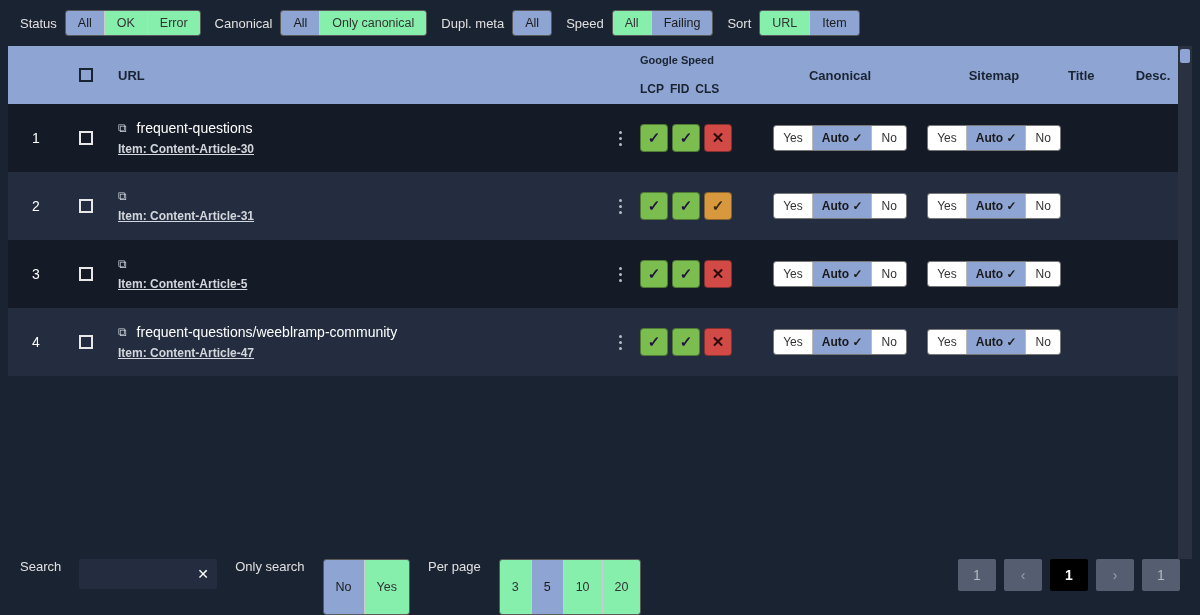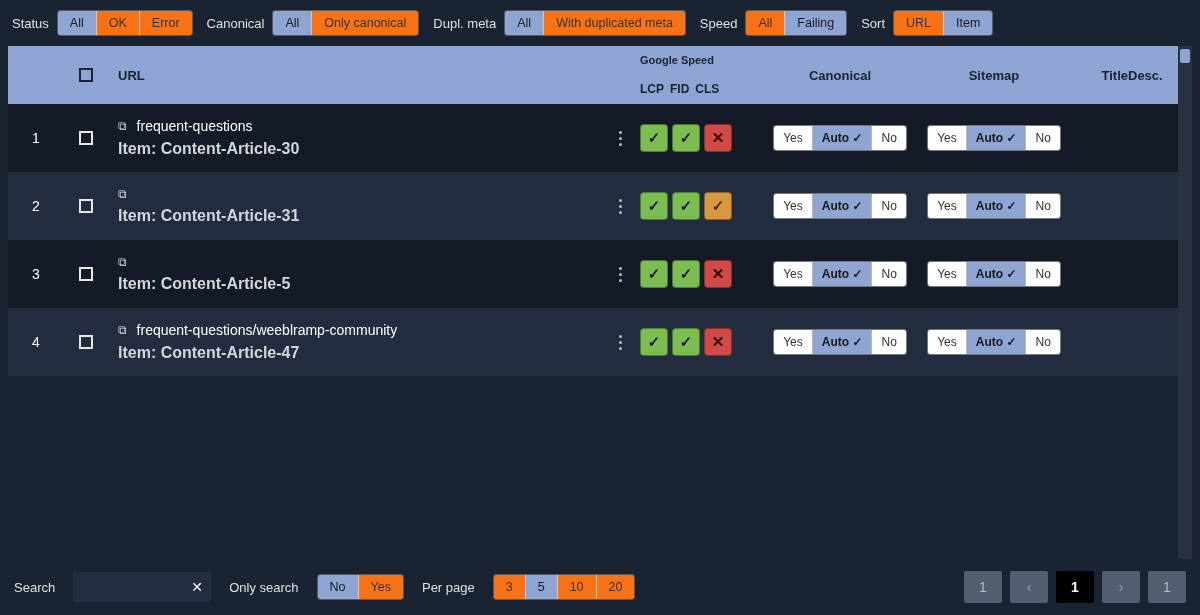--- a/index.html
+++ b/index.html
@@ -12,42 +12,42 @@
     height: 615px;
     overflow: hidden;
     position: relative;
   }
 
   
   .filter-bar {
     display: flex;
     align-items: center;
     gap: 14px;
-    padding: 10px 12px;
+    padding: 10px 20px;
     background: #1a2332;
     flex-wrap: nowrap;
   }
   .filter-group {
     display: flex;
     align-items: center;
     gap: 8px;
   }
   .filter-label {
     font-size: 13px;
     color: #e0e0e0;
   }
   .btn-set {
     display: flex;
     border: 1px solid #5a5a5a;
     border-radius: 3px;
     overflow: hidden;
   }
   .btn-set button {
     border: none;
-    background: #f97316;
+    background: #86efac;
     color: #333;
     font-size: 12.5px;
     padding: 5px 12px;
     cursor: pointer;
     border-right: 1px solid #ccc;
   }
   .btn-set button:last-child { border-right: none; }
   .btn-set button.active {
     background: #8ea4d2;
     color: #1a1a1a;
@@ -65,22 +65,22 @@
     padding: 0 0px;
     margin: 0 8px;
   }
   .col-idx { width: 56px; text-align: center; }
   .col-check { width: 44px; display:flex; justify-content:center; }
   .col-url { flex: 1; padding-left: 10px; }
   .col-menu { width: 40px; display:flex; justify-content:center; }
   .col-speed { width: 120px; }
   .col-canonical { width: 160px; text-align:center;}
   .col-sitemap { width: 148px; text-align:center;}
-  .col-title { width: 60px; text-align:right;}
-  .col-desc { width: 50px; }
+  .col-title { width: 60px; text-align:left;}
+  .col-desc { width: 50px; text-align:center;}
   .col-scroll { width: 14px; }
 
   .speed-head-top { line-height:1.2; font-size:11px;}
   .speed-head-sub { font-size:12px; font-weight:700; margin-top:15px;}
   .speed-head-sub span { margin-right: 6px; }
 
   .checkbox {
     width: 14px; height: 14px;
     border: 2px solid currentColor;
     display:inline-block;
@@ -99,21 +99,21 @@
   }
   .row:nth-child(odd){ background: #141a26; }
   .row:nth-child(even){ background: #232d3f; }
   .row .col-idx { color:#fff; font-size:14px;}
   .row .checkbox { border-color:#e8e8e8; }
 
   .url-block { display:flex; flex-direction:column; gap:6px;}
   .url-line { display:flex; align-items:center; gap:10px; }
   .open-icon { font-size:12px; color:#cfd4dc; }
   .url-text { color:#fff; font-size:14px;}
-  .item-sub { font-size:16px; font-weight:600; color:#d3d6dc;}
+  .item-sub { font-size:12px; font-weight:600; color:#d3d6dc;text-decoration:underline;}
 
   .dots-icon {
     display:flex; flex-direction:column; gap:3px; cursor:pointer;
     align-items:center; justify-content:center;
     width:20px; height:24px;
   }
   .dots-icon span {
     width:3px; height:3px; background:#b8bcc4; border-radius:50%;
   }
 
@@ -150,22 +150,22 @@
   .scroll-thumb {
     position:absolute; left:2px; right:2px; top:3px; height:14px;
     background:#8ea4d2; border-radius:2px;
   }
 
   
   .footer {
     position:absolute; left:0; right:0; bottom:0;
     height:56px;
     background:#1a2332;
-    display:flex; align-items:center;
-    padding:0 14px;
+    display:flex; 
+    padding:0 20px;
     gap:18px;
   }
   .search-box {
     display:flex; align-items:center;
     background:#232d3f;
     border-radius:2px;
     height:30px;
   }
   .search-box input {
     background:transparent; border:none; outline:none;
@@ -205,21 +205,20 @@
     <span class="filter-label">Canonical</span>
     <div class="btn-set" id="fs-canonical">
         <button class="active">All</button>
         <button>Only canonical</button>
       </div>
   </div>
   <div class="filter-group">
     <span class="filter-label">Dupl. meta</span>
     <div class="btn-set" id="fs-dupl">
         <button class="active">All</button>
-        <button>With duplicated meta</button>
       </div>
   </div>
   <div class="filter-group">
     <span class="filter-label">Speed</span>
     <div class="btn-set" id="fs-speed">
         <button>All</button>
         <button class="active">Failing</button>
       </div>
   </div>
   <div class="filter-group">

